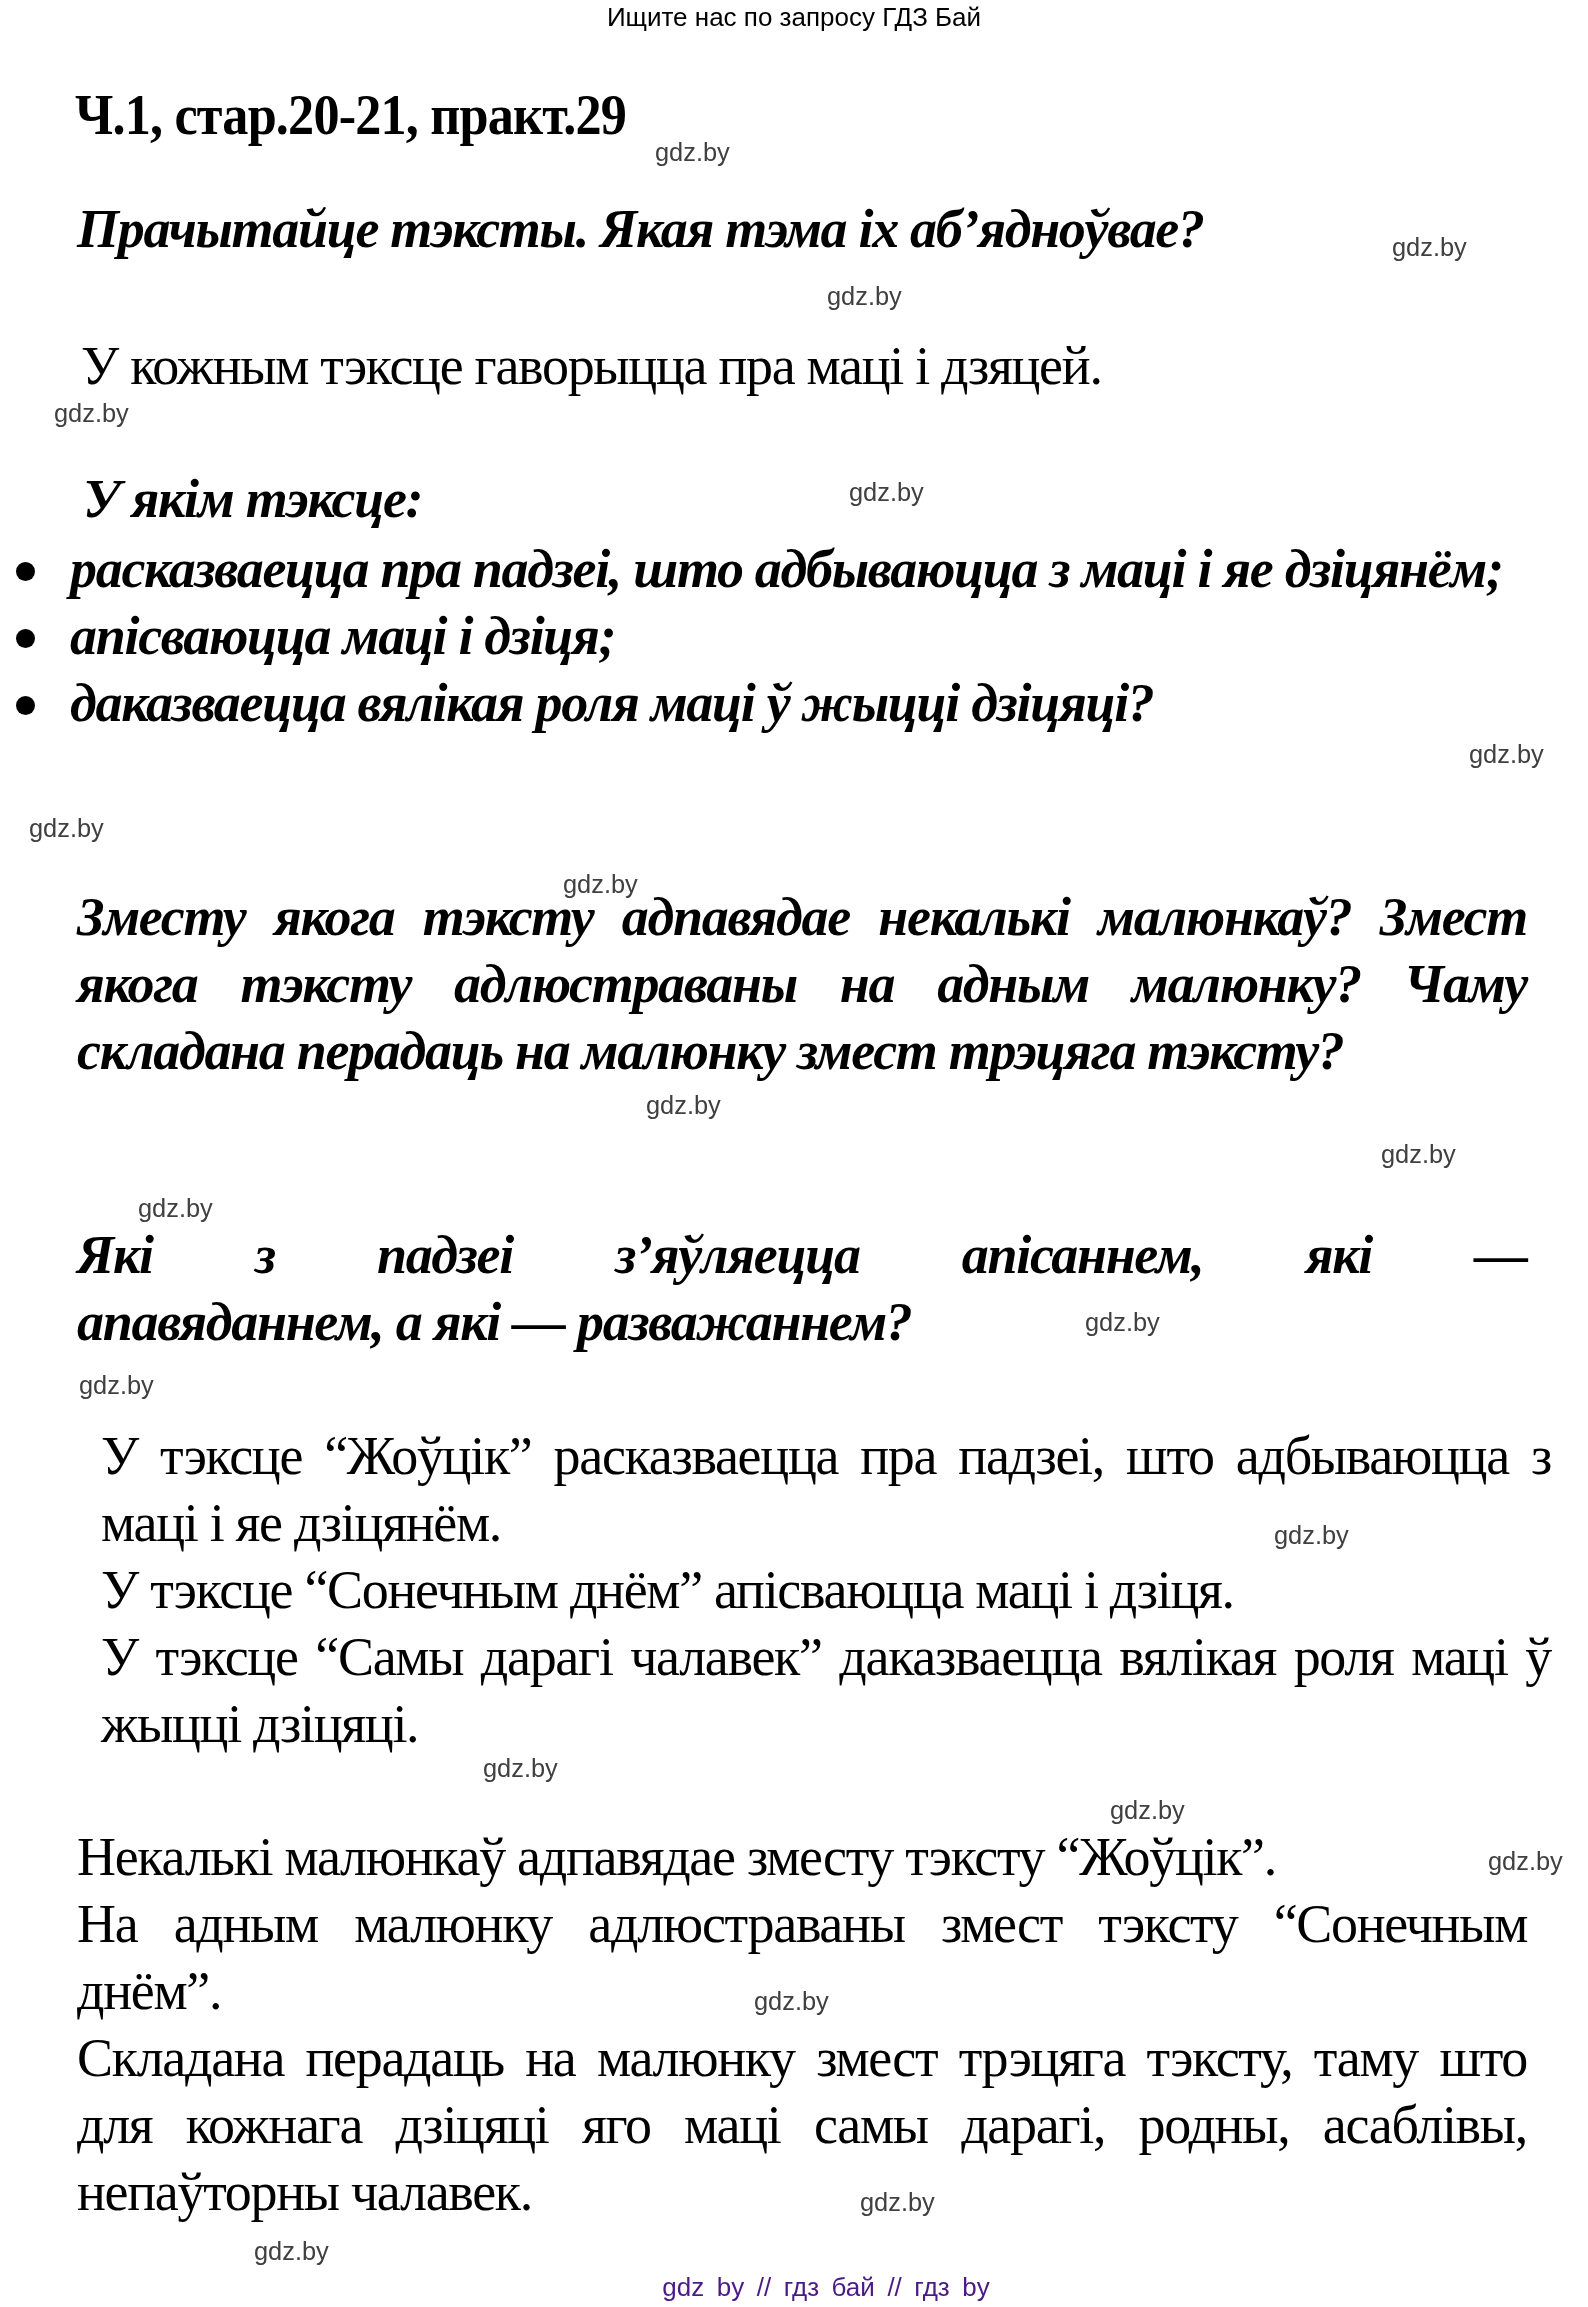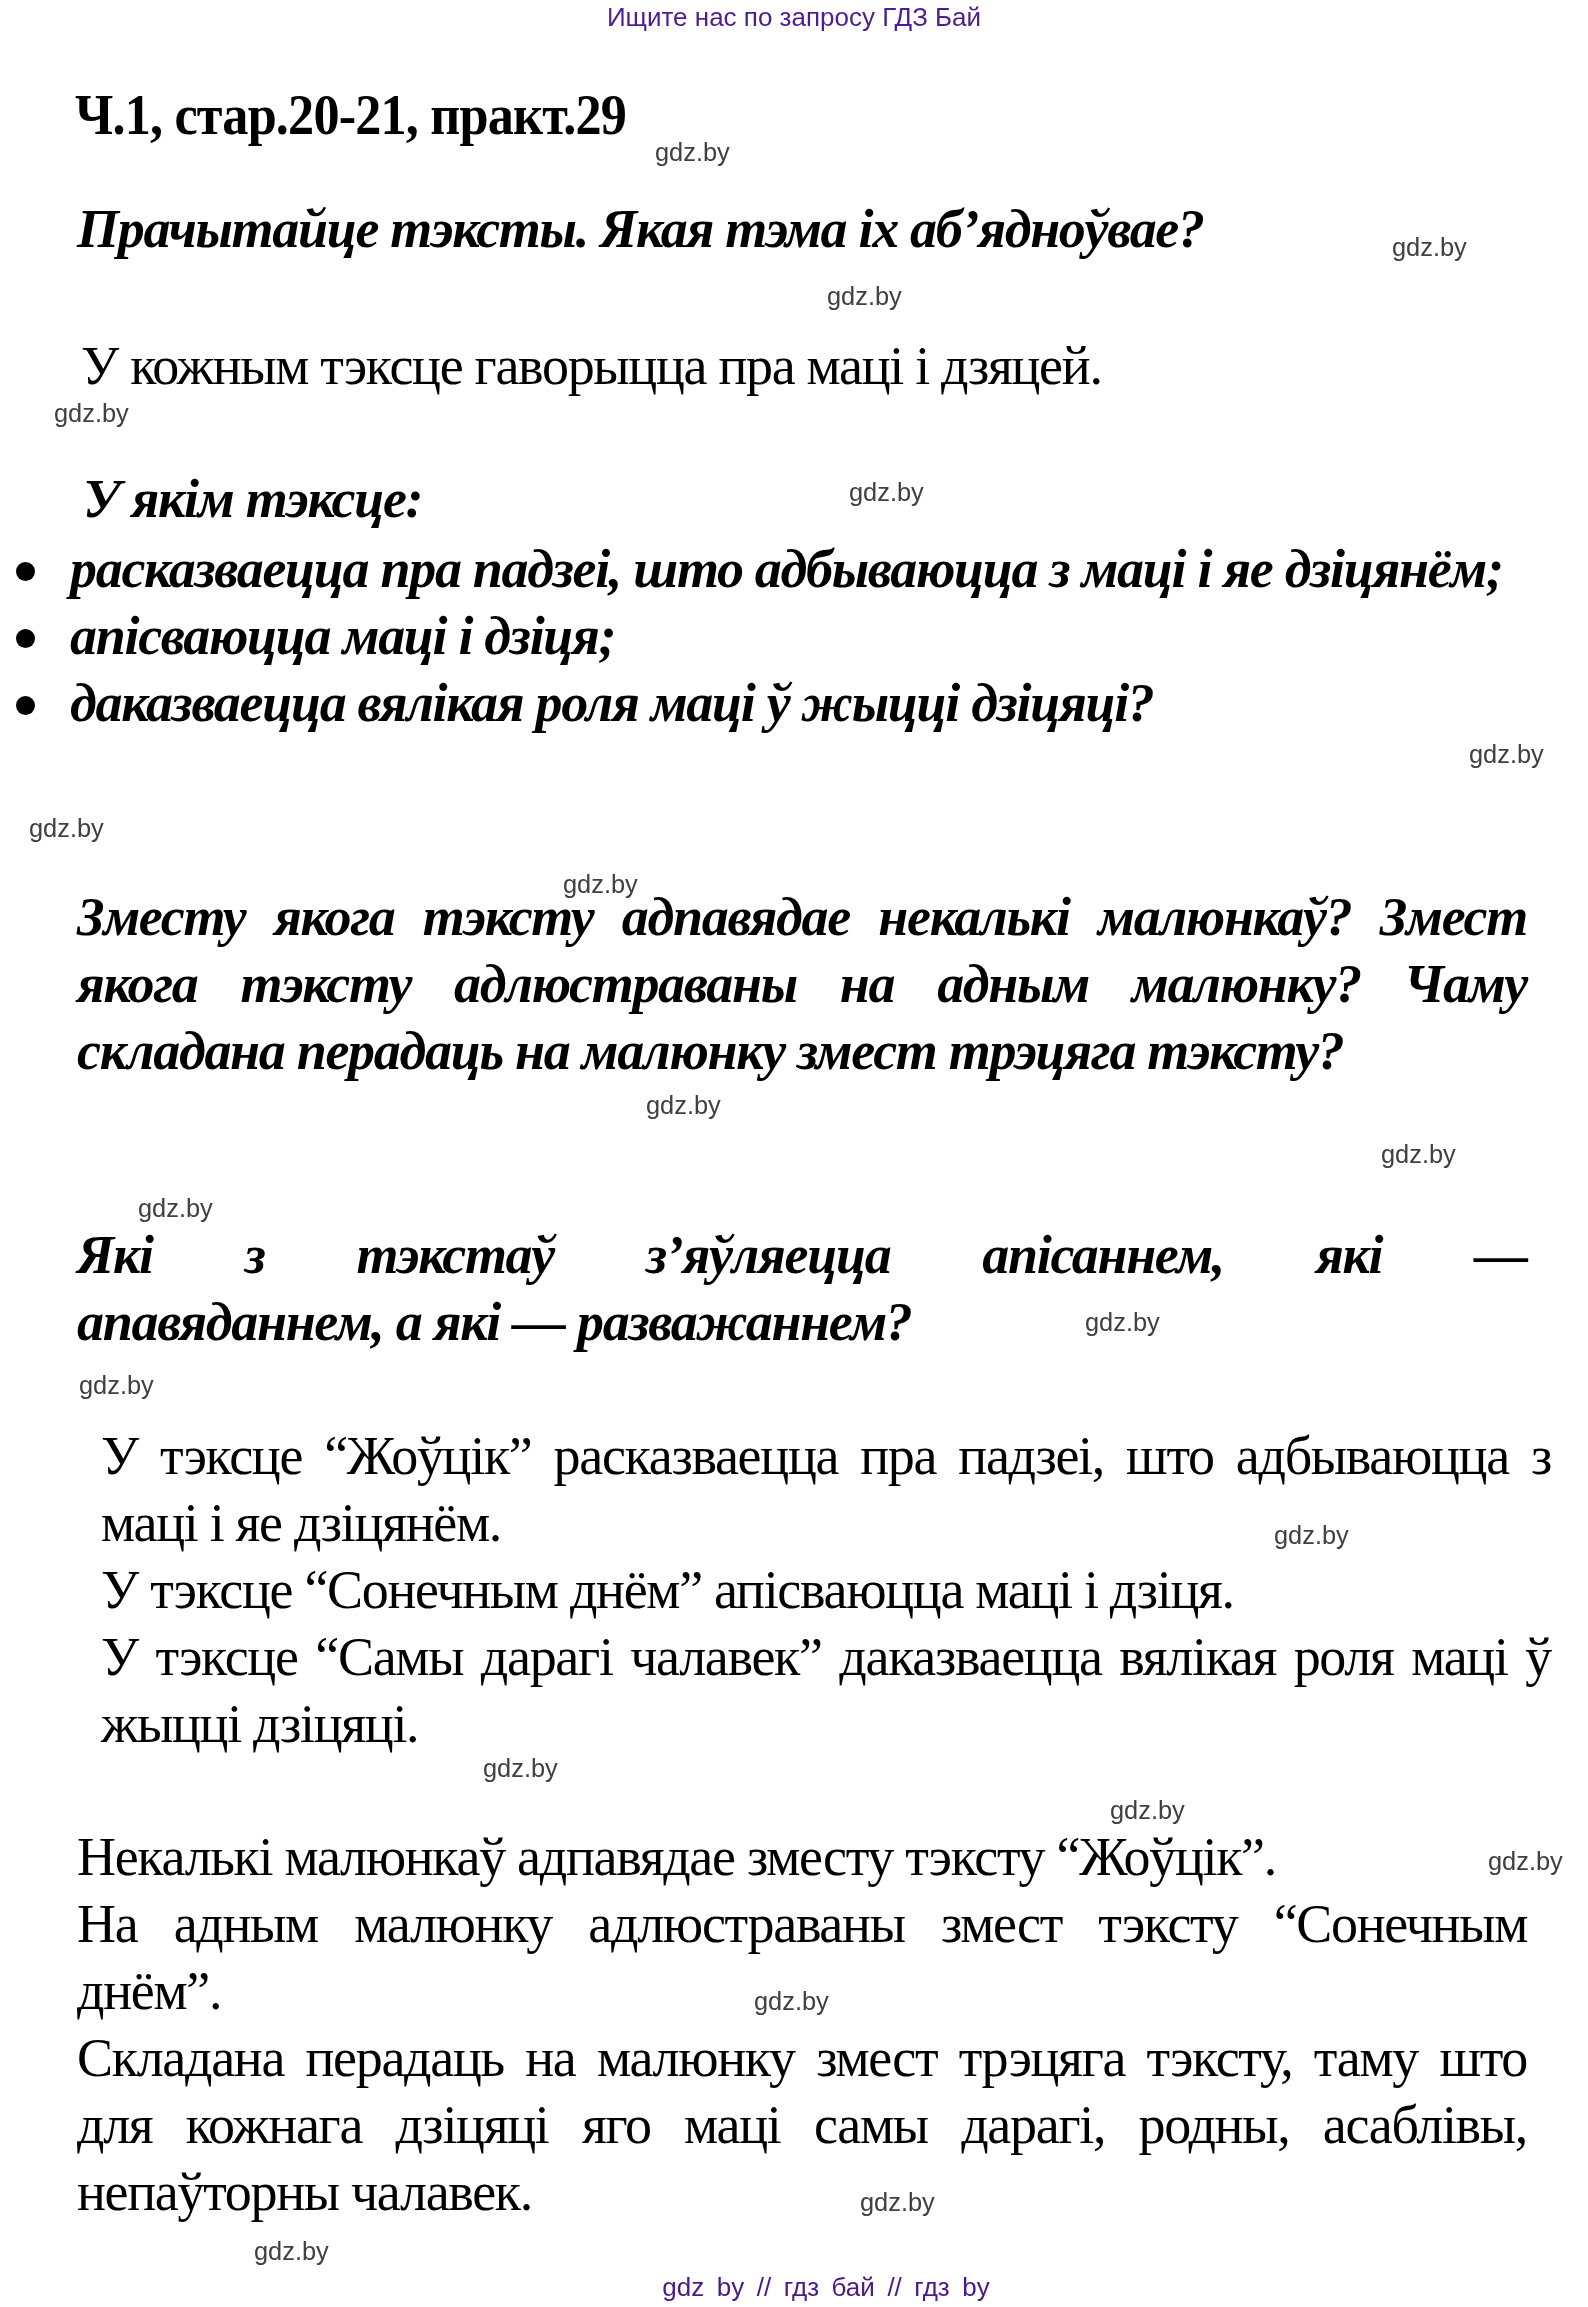--- a/index.html
+++ b/index.html
@@ -1,20 +1,20 @@
 <!DOCTYPE html>
 <html style="font-size:14px"><head>
 <meta charset="utf-8">
 <style>
   html, body { margin: 0; padding: 0; background: #ffffff; }
   body { width: 1588px; height: 2307px; position: relative; overflow: hidden; }
   .serif { font-family: "Liberation Serif", "DejaVu Serif", serif; color: #000; }
   .top-banner {
     position: absolute; top: 1.8px; left: 0; width: 1588px; text-align: center;
-    font-family: "Liberation Sans", "DejaVu Sans", sans-serif; font-size: 26px; color: #4c1d95;
+    font-family: "Liberation Sans", "DejaVu Sans", sans-serif; font-size: 26px; color: #000000;
   }
   .footer-banner {
     position: absolute; top: 2272px; left: 0; width: 1588px; text-align: center;
     font-family: "Liberation Sans", "DejaVu Sans", sans-serif; font-size: 26px; color: #4b1a86;
     word-spacing: 5.3px;
     padding-left: 32px;
   }
   .title {
     position: absolute; left: 75px; top: 81px; font-size: 58px; font-weight: bold;
     letter-spacing: -0.9px; transform: scaleX(0.9); transform-origin: left;
@@ -72,21 +72,21 @@
 <div class="wm" style="left:1469px; top:740px;">gdz.by</div>
 <div class="wm" style="left:29px; top:814px;">gdz.by</div>
 <div class="wm" style="left:563px; top:870px;">gdz.by</div>
 
 <div class="block serif bi cond" style="top:884px;">Зместу якога тэксту адпавядае некалькі малюнкаў? Змест якога тэксту адлюстраваны на адным малюнку? Чаму складана перадаць на малюнку змест трэцяга тэксту?</div>
 <div class="wm" style="left:646px; top:1091px;">gdz.by</div>
 <div class="wm" style="left:1381px; top:1140px;">gdz.by</div>
 
 <div class="wm" style="left:138px; top:1194px;">gdz.by</div>
 <div class="block serif bi cond" style="top:1222px;">
-  <span class="para-line" style="text-align-last: justify;">Які з тэкстаў з’яўляецца апісаннем, які —</span>
+  <span class="para-line" style="text-align-last: justify;">Які з падзеі з’яўляецца апісаннем, які —</span>
   <span class="para-line">апавяданнем, а які — разважаннем?</span>
 </div>
 <div class="wm" style="left:1085px; top:1308px;">gdz.by</div>
 <div class="wm" style="left:79px; top:1371px;">gdz.by</div>
 
 <div class="block serif cond" style="top:1423px;margin-left:24px;">
   <span class="para-line">У тэксце “Жоўцік” расказваецца пра падзеі, што адбываюцца з маці і яе дзіцянём.</span>
   <span class="para-line">У тэксце “Сонечным днём” апісваюцца маці і дзіця.</span>
   <span class="para-line">У тэксце “Самы дарагі чалавек” даказваецца вялікая роля маці ў жыцці дзіцяці.</span>
 </div>

